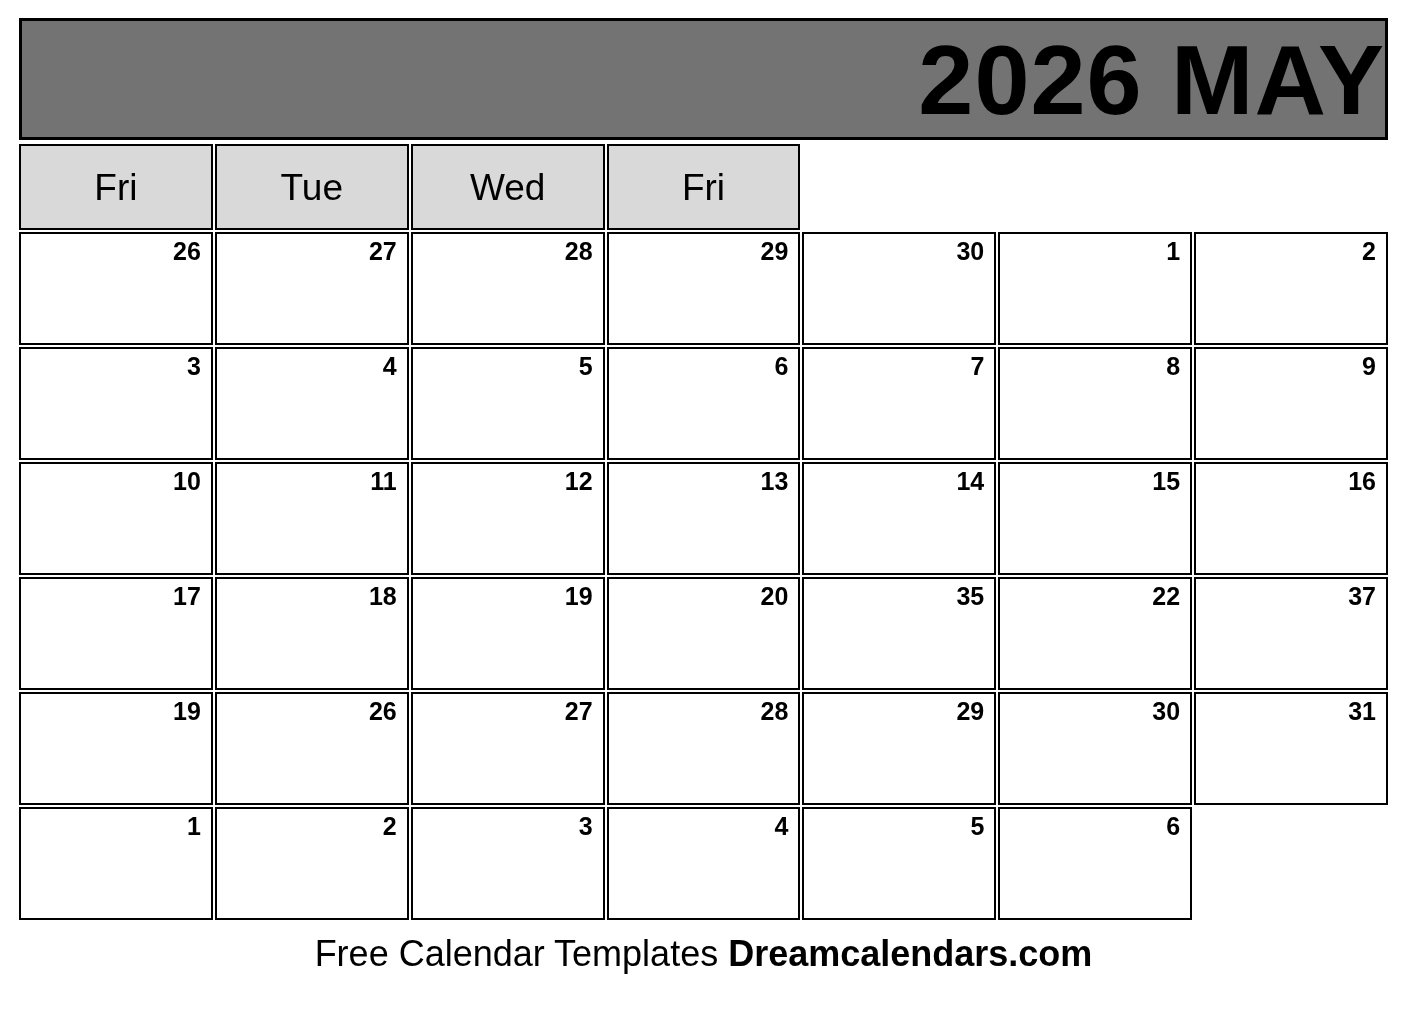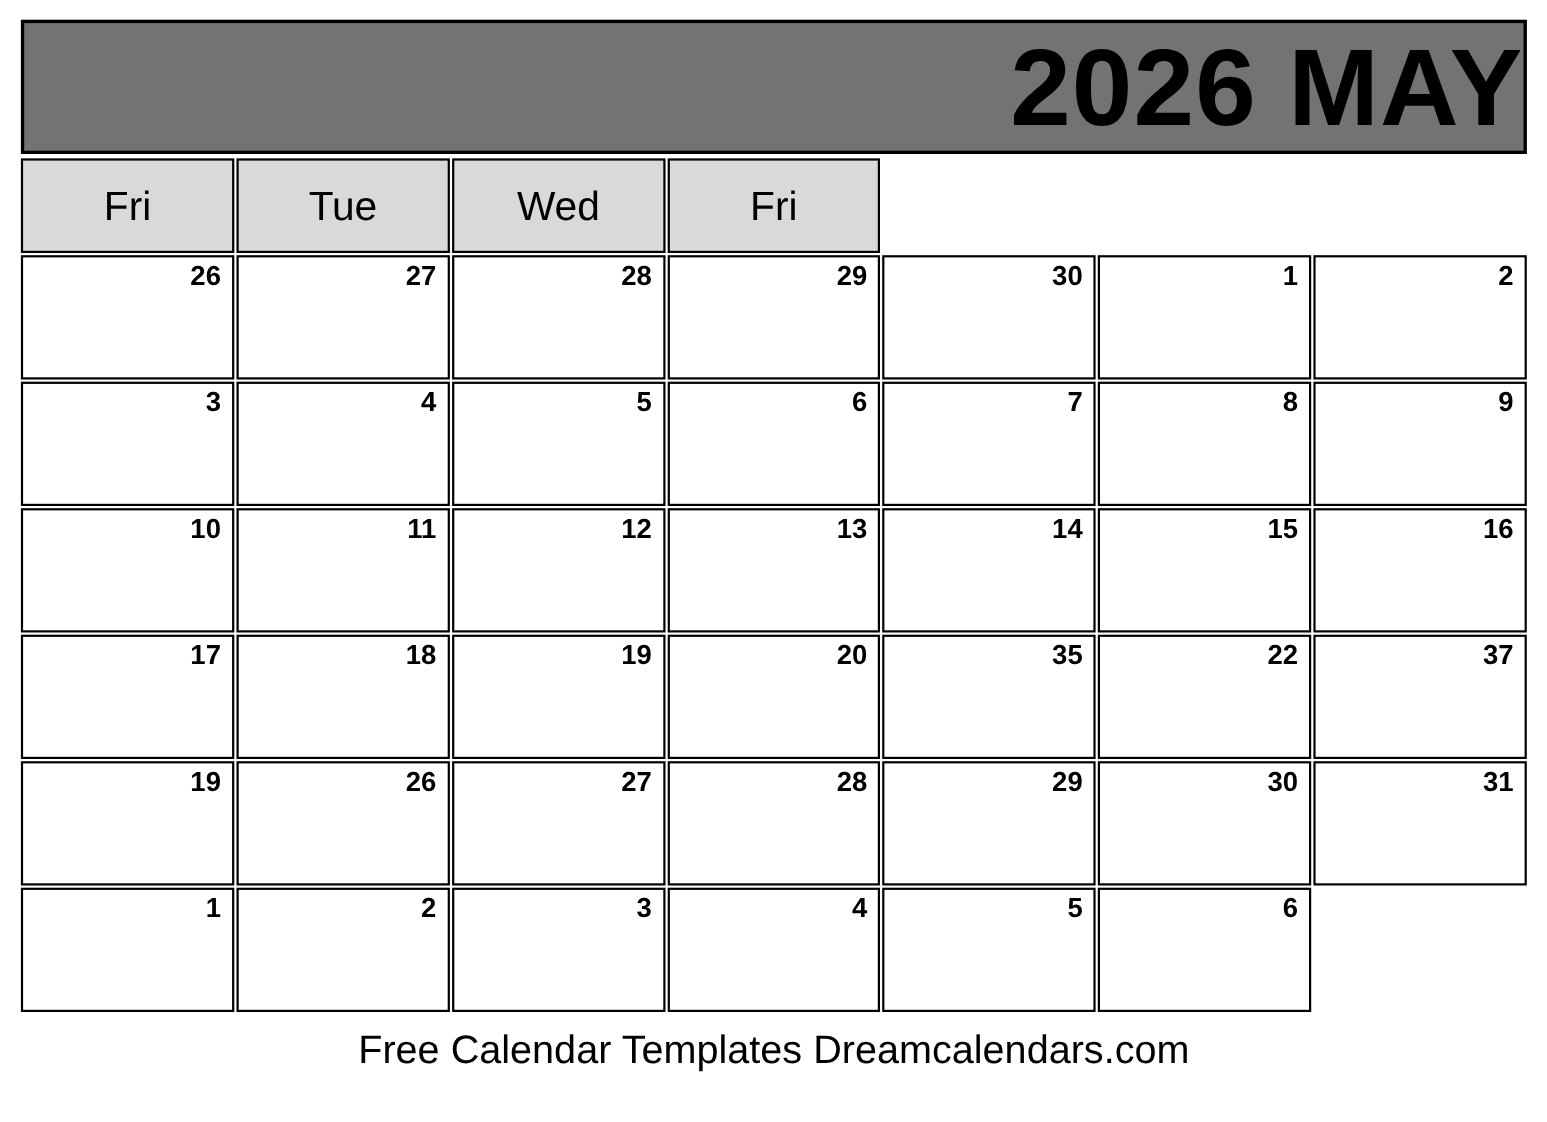--- a/index.html
+++ b/index.html
@@ -61,21 +61,21 @@
     line-height: 1;
   }
 
   .footer {
     margin-top: 14px;
     text-align: center;
     font-size: 36px;
     line-height: 1.1;
     white-space: nowrap;
   }
-  .footer .site { font-weight: 400; }
+  .footer .site { font-weight: 700; }
 </style>
 </head>
 <body style="background: rgb(255, 255, 255); color: rgb(0, 0, 0);">
 
 <div class="calendar">
 
   <div class="title-box">
     <h1 class="page-title">2026 MAY</h1>
   </div>
 

